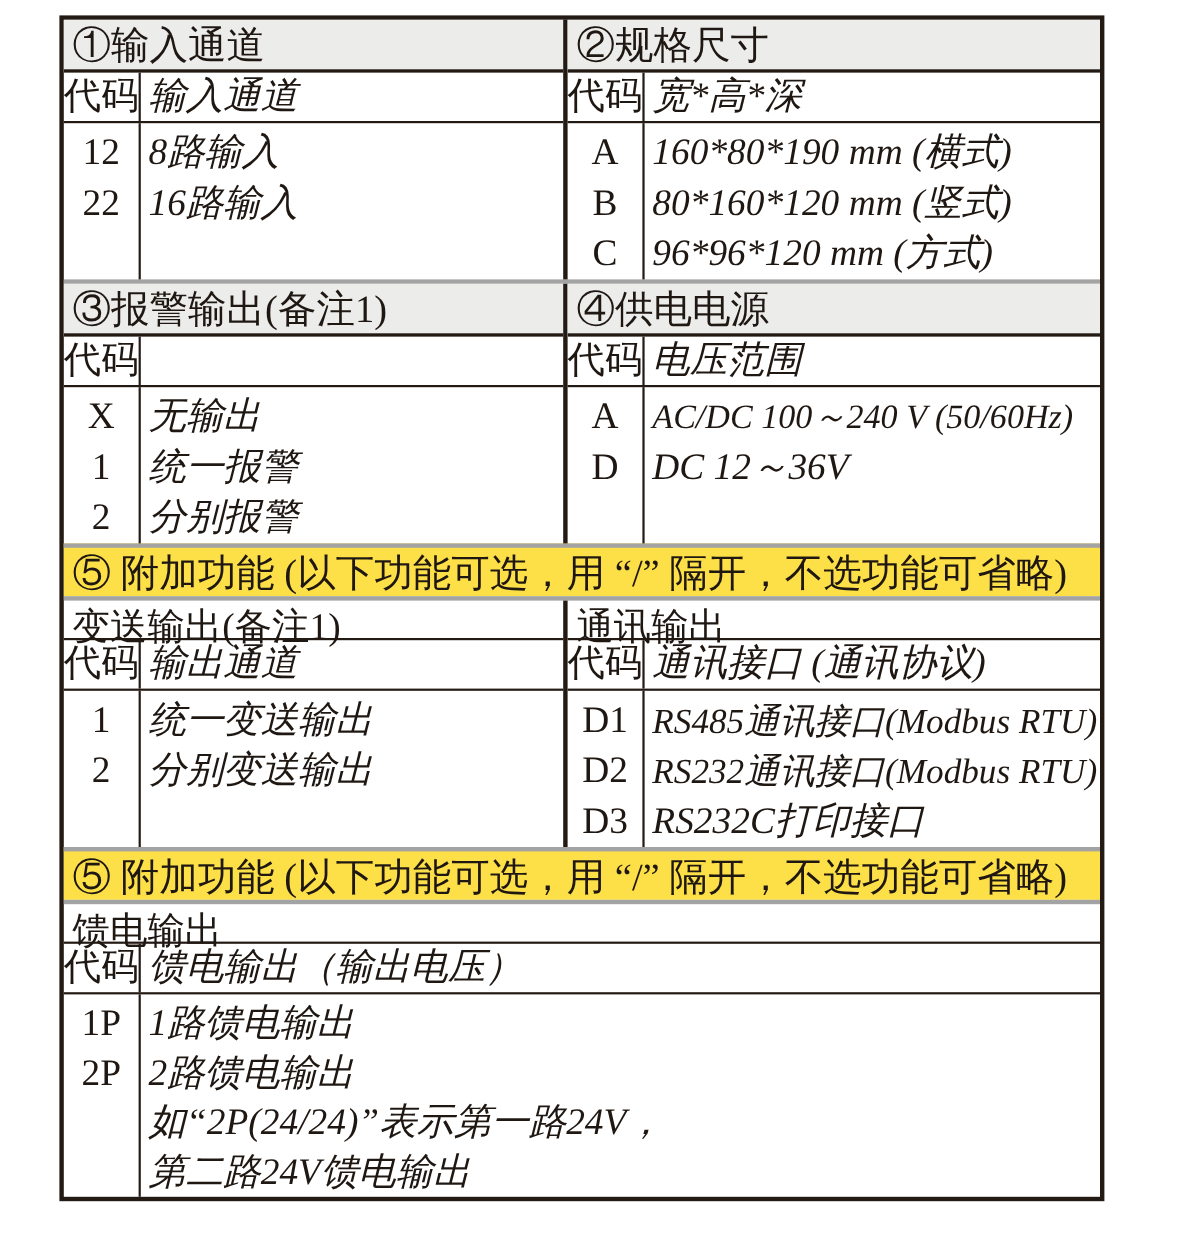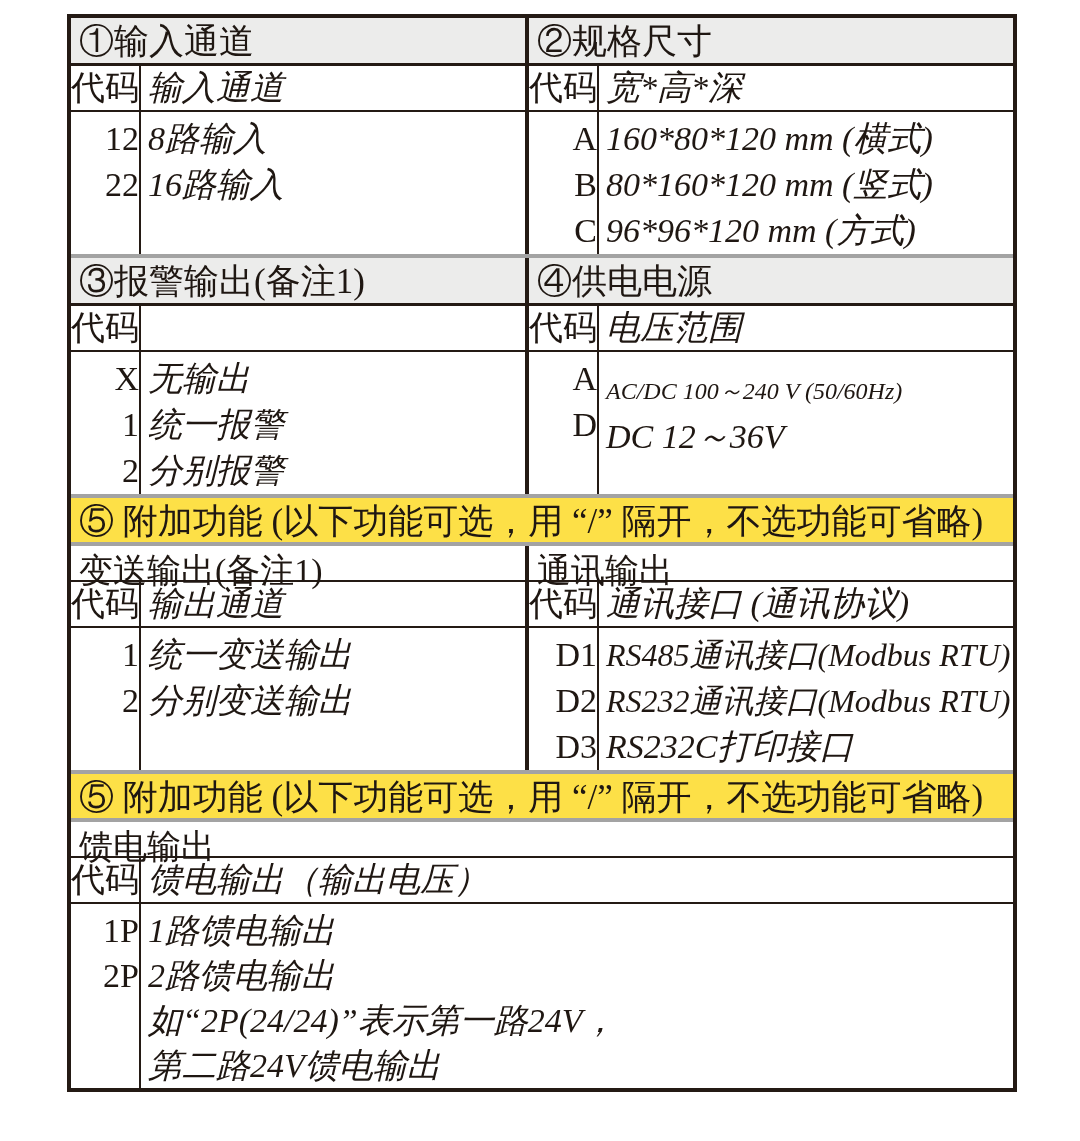--- a/index.html
+++ b/index.html
@@ -4,21 +4,21 @@
 <style>
   * { box-sizing: border-box; margin: 0; padding: 0; }
   html, body {
     width: 1080px; height: 1141px;
     background: #ffffff;
     font-family: "Liberation Serif", "DejaVu Serif", serif;
     color: #1f1712;
     overflow: hidden;
   }
   .tbl {
-    position: absolute; left: 67px; top: 14px; width: 950px;
+    position: absolute; left: 54px; top: 14px; width: 950px;
     border: 4px solid #241a14;
     background: #ffffff;
     font-size: 34px;
   }
   .tsep { border-top: 4px solid #a3a3a3; }
 
   
   .duo { display: flex; align-items: stretch; }
   .half { width: 454px; display: flex; flex-direction: column; }
   .half.r { flex: 1; border-left: 4px solid #241a14; }
@@ -38,41 +38,41 @@
     white-space: nowrap;
   }
   .hdr {
     display: flex; height: 46px; line-height: 44px;
     border-bottom: 2px solid #241a14;
     white-space: nowrap;
   }
   .codecol {
     width: 70px; flex: 0 0 70px;
     border-right: 2px solid #241a14;
-    text-align: right;
+    text-align: center;
   }
   .desccol { flex: 1; padding-left: 7px; overflow: hidden; font-style: italic; }
   .body { display: flex; flex: 1; }
   .body .codecol, .body .desccol { padding-top: 4px; }
   .line { height: 46px; line-height: 46px; white-space: nowrap; }
   .b3 { height: 142px; }   
   .b4 { height: 184px; }   
   .b4 .line { height: 45px; line-height: 45px; }
 
   .band {
     height: 48px; line-height: 44px;
     background: #fde047;
     padding: 2px 6px 0 8px;
     font-size: 35px;
     white-space: nowrap;
   }
 
   
   .fit30 { font-size: 30px; letter-spacing: -1px; margin-top: 39px; }
-  .fit31 { font-size: 24px; margin-top: 12px; }
+  .fit31 { font-size: 31px; }
   .fit32 { font-size: 32px; }
 </style>
 </head>
 <body>
 
 <div class="tbl">
 
   <div class="duo">
     <div class="half">
       <div class="sec-title">①输入通道</div>
@@ -97,21 +97,21 @@
         <div class="codecol">代码</div>
         <div class="desccol">宽*高*深</div>
       </div>
       <div class="body b3">
         <div class="codecol">
           <div class="line">A</div>
           <div class="line">B</div>
           <div class="line">C</div>
         </div>
         <div class="desccol">
-          <div class="line">160*80*120 mm (横式)</div>
+          <div class="line">160*80*190 mm (横式)</div>
           <div class="line">80*160*120 mm (竖式)</div>
           <div class="line">96*96*120 mm (方式)</div>
         </div>
       </div>
     </div>
   </div>
 
   <div class="duo tsep">
     <div class="half">
       <div class="sec-title">③报警输出(备注1)</div>

